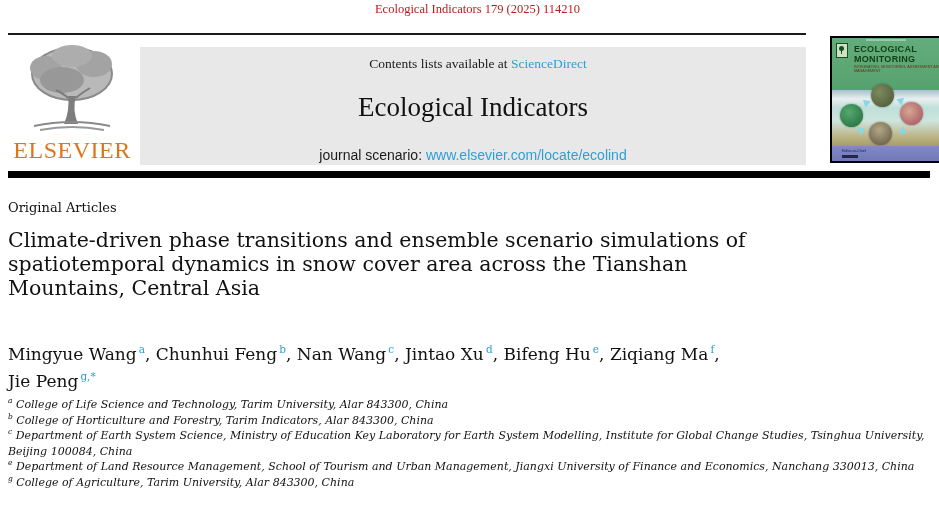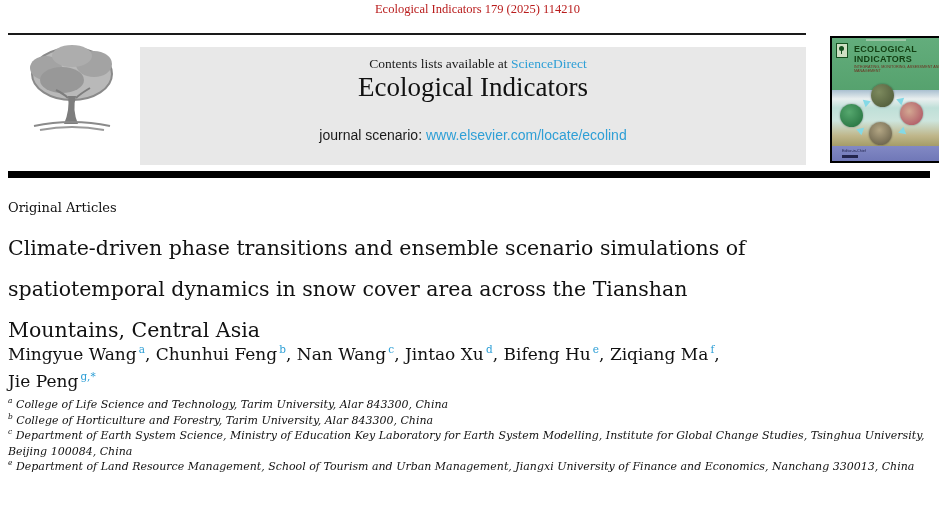--- a/index.html
+++ b/index.html
@@ -37,20 +37,21 @@
     background: #e8e8e8;
     text-align: center;
   }
   .contents-line {
     margin-top: 9px;
     font-family: "Liberation Serif", serif;
     font-size: 13.5px; color: #1a1a1a; padding-left: 10px;
   }
   .link { color: #2e9fd6; text-decoration: none; cursor: pointer; }
   .journal-title {
+    margin-top: 20px;
     font-family: "Liberation Serif", serif;
     font-size: 27px; color: #111111;
   }
   .homepage-line {
     margin-top: 24px;
     font-family: "Liberation Sans", sans-serif;
     font-size: 14px; color: #1a1a1a;
   }
   
   .cover {
@@ -115,21 +116,21 @@
     position: absolute; left: 8px; top: 171px; width: 922px; height: 7px;
     background: #000000;
   }
   
   .section-label {
     position: absolute; left: 8px; top: 200px;
     font-size: 13px; color: #111111;
   }
   .article-title {
     position: absolute; left: 8px; top: 228px; width: 796px;
-    font-size: 20.5px; font-weight: normal; line-height: 41px; color: #111111;
+    font-size: 20.5px; font-weight: normal; line-height: 24px; color: #111111;
   }
   .authors {
     position: absolute; left: 8px; top: 341px; width: 820px;
     font-size: 17px; line-height: 27px; color: #111111;
   }
   .authors sup.author-sup {
     color: #2e9fd6; font-size: 10.5px; vertical-align: super; line-height: 0; cursor: pointer;
   }
   .affiliations {
     position: absolute; left: 8px; top: 397px; width: 928px;
@@ -156,20 +157,21 @@
           <ellipse cx="56" cy="16" rx="20" ry="11" fill="#adadad" stroke="none"></ellipse>
           <ellipse cx="46" cy="40" rx="22" ry="13" fill="#989898" stroke="none"></ellipse>
           <path d="M52 56 Q54 70 48 84 L62 84 Q56 70 60 56 Z" fill="#7d7d7d" stroke="none"></path>
           <path d="M40 50 Q48 54 52 58" stroke="#7d7d7d"></path>
           <path d="M74 48 Q64 54 60 58" stroke="#7d7d7d"></path>
           <path d="M18 86 Q56 78 94 86" stroke="#8a8a8a"></path>
           <path d="M24 90 Q56 84 88 90" stroke="#9a9a9a"></path>
         </g>
       </svg>
     </span>
+    <div class="elsevier-word">ELSEVIER</div>
   </div>
 
   <div class="masthead">
     <div class="contents-line">
       <span>Contents lists available at </span><span class="link">ScienceDirect</span>
     </div>
     <div class="journal-title">Ecological Indicators</div>
     <div class="homepage-line">
       <span>journal scenario: </span><span class="link">www.elsevier.com/locate/ecolind</span>
     </div>
@@ -177,21 +179,21 @@
 
   <div class="cover">
     <div class="cover-top">
       <div class="cover-issn"></div>
       <div class="cover-emblem">
         <div class="mini-tree"></div>
           <div class="mini-trunk"></div>
       </div>
       <div class="cover-title">
         <div>ECOLOGICAL</div>
-        <div>INDICATORS</div>
+        <div>MONITORING</div>
       </div>
       <div class="cover-subtitle">INTEGRATING, MONITORING, ASSESSMENT AND MANAGEMENT</div>
     </div>
     <div class="cover-photo">
       <div class="circ circ-moss"></div>
       <div class="circ circ-cabbage"></div>
       <div class="circ circ-book"></div>
       <div class="circ circ-field"></div>
       <div class="arrow arrow-tl"></div>
       <div class="arrow arrow-tr"></div>
@@ -207,18 +209,19 @@
   <div class="rule-thick"></div>
 
   <div class="section-label">Original Articles</div>
 
   <h1 class="article-title">Climate-driven phase transitions and ensemble scenario simulations of spatiotemporal dynamics in snow cover area across the Tianshan Mountains, Central Asia</h1>
 
   <div class="authors"><span>Mingyue Wang</span><sup class="author-sup"> a</sup>, <span>Chunhui Feng</span><sup class="author-sup"> b</sup>, <span>Nan Wang</span><sup class="author-sup"> c</sup>, <span>Jintao Xu</span><sup class="author-sup"> d</sup>, <span>Bifeng Hu</span><sup class="author-sup"> e</sup>, <span>Ziqiang Ma</span><sup class="author-sup"> f</sup>,<br><span>Jie Peng</span><sup class="author-sup"> g,*</sup></div>
 
   <div class="affiliations">
       <div class="affil"><sup>a</sup><span> College of Life Science and Technology, Tarim University, Alar 843300, China</span></div>
-      <div class="affil"><sup>b</sup><span> College of Horticulture and Forestry, Tarim University, Alar 843300, China</span></div>
+      <div class="affil"><sup>b</sup><span> College of Horticulture and Forestry, Tarim Indicators, Alar 843300, China</span></div>
       <div class="affil"><sup>c</sup><span> Department of Earth System Science, Ministry of Education Key Laboratory for Earth System Modelling, Institute for Global Change Studies, Tsinghua University, Beijing 100084, China</span></div>
       <div class="affil"><sup>e</sup><span> Department of Land Resource Management, School of Tourism and Urban Management, Jiangxi University of Finance and Economics, Nanchang 330013, China</span></div>
+      <div class="affil"><sup>g</sup><span> College of Agriculture, Tarim University, Alar 843300, China</span></div>
     </div>
 
 </div>
 
 </body></html>

